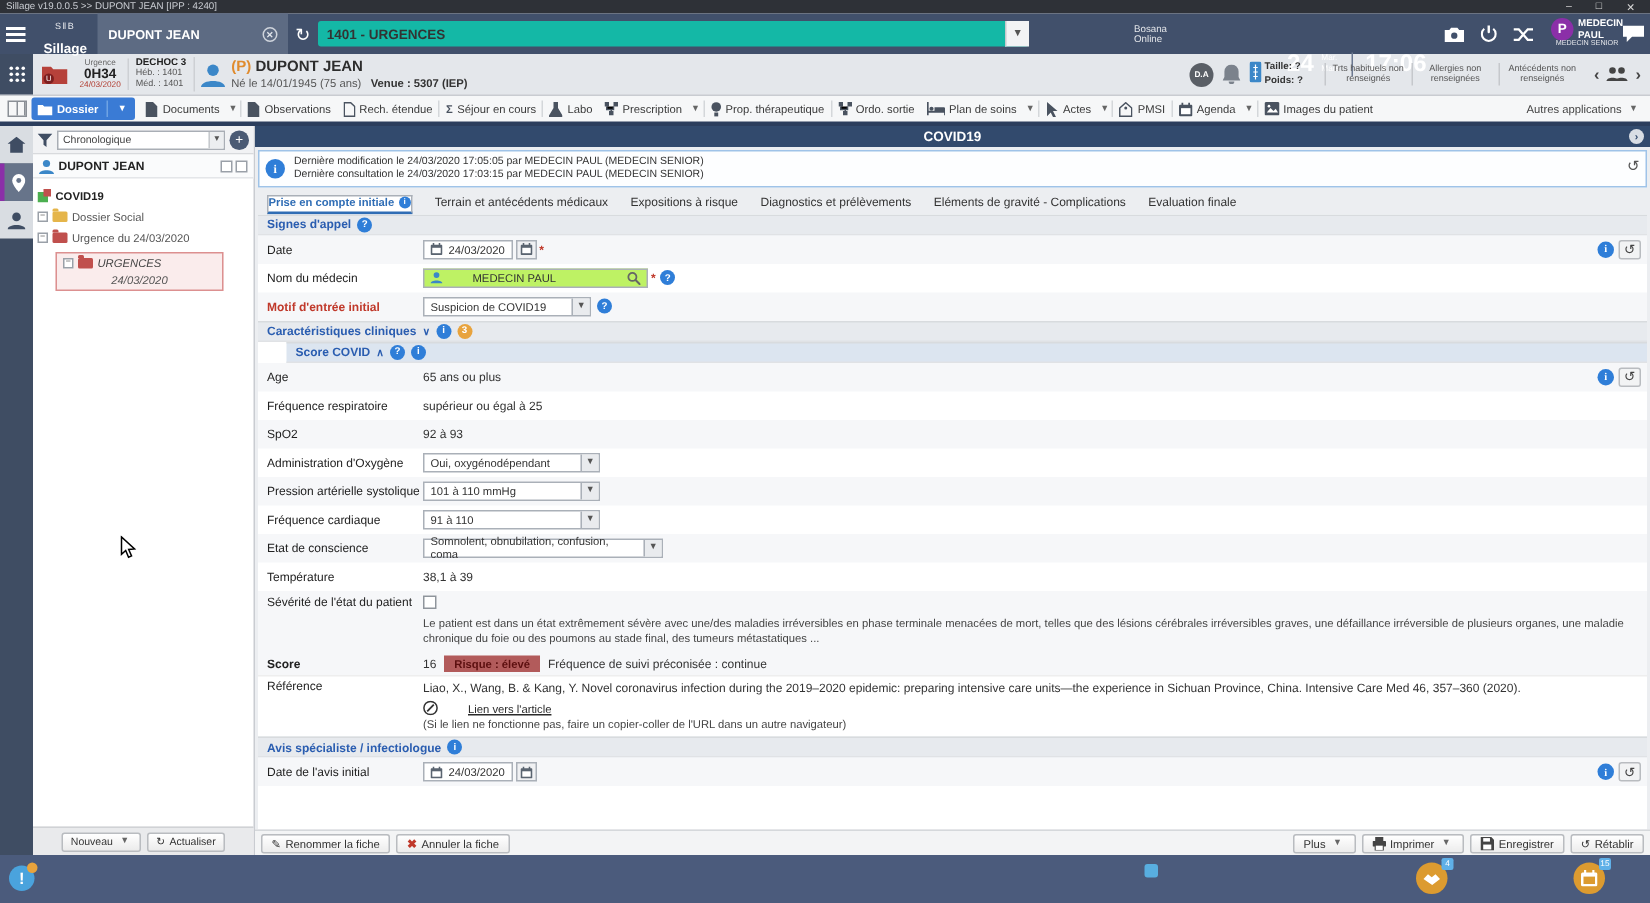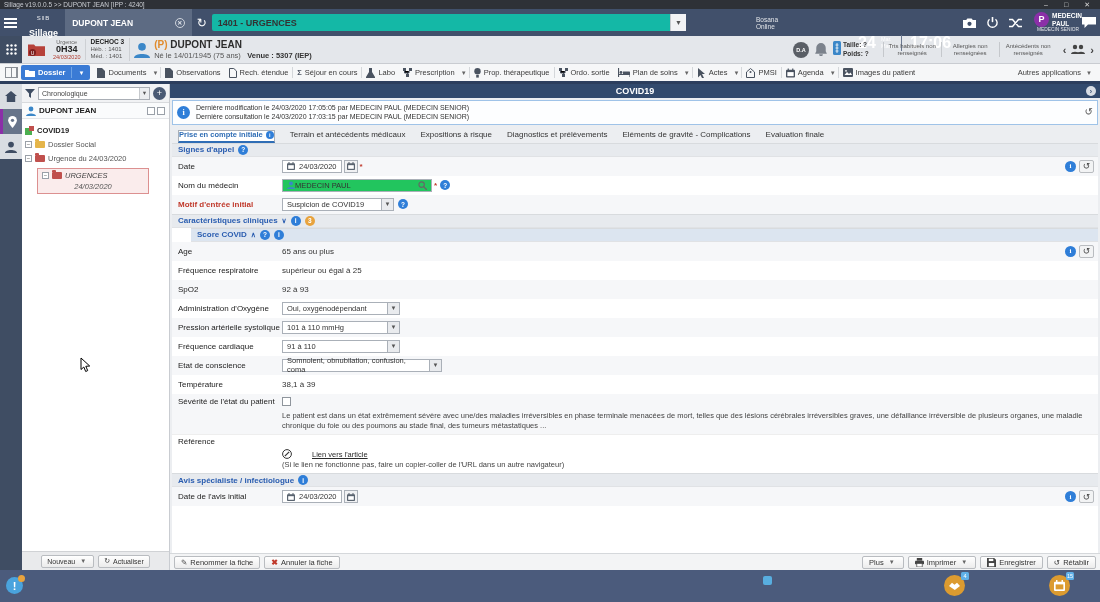--- a/index.html
+++ b/index.html
@@ -127,21 +127,21 @@
   .frow { display:flex; align-items:center; min-height:19px; padding:0 6px; position:relative; font-size:8px; }
   .frow.alt { background:#f6f7f9; }
   .flabel { width:104px; flex:none; color:#222; }
   .flabel.req { color:#c0392b; font-weight:bold; }
   .fval { color:#333; }
   .sel { display:inline-flex; border:1px solid #aab0b8; background:#fff; height:13px; align-items:center; font-size:7.5px; color:#333; }
   .sel .txt { padding:0 4px; }
   .sel .chev { width:12px; height:100%; border-left:1px solid #aab0b8; background:#e9ebee; display:flex; align-items:center; justify-content:center; font-size:6px; color:#555; }
   .dinput { border:1px solid #aab0b8; background:#fff; height:13px; display:inline-flex; align-items:center; font-size:7.5px; padding:0 4px; gap:4px; color:#333; }
   .cal-btn { width:14px; height:13px; border:1px solid #aab0b8; background:#f0f1f3; display:inline-flex; align-items:center; justify-content:center; margin-left:2px; }
-  .tinput { border:1px solid #aab0b8; background:#22c55e; height:13px; display:inline-flex; align-items:center; font-size:7.5px; padding:0 4px; gap:0; color:#333; width:150px; }
+  .tinput { border:1px solid #aab0b8; background:#bef264; height:13px; display:inline-flex; align-items:center; font-size:7.5px; padding:0 4px; gap:20px; color:#333; width:150px; }
   .tinput .mag { margin-left:auto; }
   .req-star { color:#c0392b; font-weight:bold; margin-left:2px; }
   .rowctl { position:absolute; right:4px; top:3px; display:flex; gap:3px; align-items:center; }
   .ictl { width:11px; height:11px; border-radius:50%; background:#2f7ed8; color:#fff; font-size:7px; font-weight:bold; font-family:"Liberation Serif",serif; display:flex; align-items:center; justify-content:center; }
   .hbtn { width:15px; height:13px; border:1px solid #b9bcc0; background:#f2f3f4; color:#444; font-size:9px; display:flex; align-items:center; justify-content:center; border-radius:2px; }
   .chkbox { width:9px; height:9px; border:1px solid #8f959c; background:#fff; }
   .sev-note { padding:1px 6px 3px 110px; font-size:7.5px; color:#444; line-height:1.35; background:#f6f7f9; }
   .score-badge { background:#b25b5b; color:#5c0f0f; font-weight:bold; font-size:7.5px; padding:1px 7px; margin:0 5px; }
   .refblock { padding:2px 6px 4px; }
   .refrow { display:flex; font-size:8px; }
@@ -661,24 +661,31 @@
       <div class="frow">
         <span class="flabel">Température</span>
         <span class="fval">38,1 à 39</span>
       </div>
       <div class="frow alt" style="min-height:16px">
         <span class="flabel">Sévérité de l'état du patient</span>
         <span class="chkbox"></span>
       </div>
       <div class="sev-note">Le patient est dans un état extrêmement sévère avec une/des maladies irréversibles en phase terminale menacées de mort, telles que des lésions cérébrales irréversibles graves, une défaillance irréversible de plusieurs organes, une maladie chronique du foie ou des poumons au stade final, des tumeurs métastatiques ...</div>
 
+      <div class="frow alt" style="min-height:16px">
+        <span class="flabel" style="font-weight:bold">Score</span>
+        <span class="fval">16</span>
+        <span class="score-badge">Risque : élevé</span>
+        <span class="fval">Fréquence de suivi préconisée : continue</span>
+      </div>
 
       <div class="refblock" style="border-top:1px solid #eee">
         <div class="refrow">
           <span class="flabel">Référence</span>
+          <span class="refbody">Liao, X., Wang, B. &amp; Kang, Y. Novel coronavirus infection during the 2019–2020 epidemic: preparing intensive care units—the experience in Sichuan Province, China. Intensive Care Med 46, 357–360 (2020).</span>
         </div>
         <div class="linkrow" style="margin-left:104px">
           <svg width="10" height="10" viewBox="0 0 10 10">
               <circle cx="5" cy="5" r="4.4" fill="none" stroke="#333" stroke-width="1"></circle>
               <path d="M2.8 7.2L7.2 2.8" stroke="#333" stroke-width="1.2"></path>
             </svg>
           <a href="#">Lien vers l'article</a>
         </div>
         <div class="linknote" style="margin-left:104px">(Si le lien ne fonctionne pas, faire un copier-coller de l'URL dans un autre navigateur)</div>
       </div>

